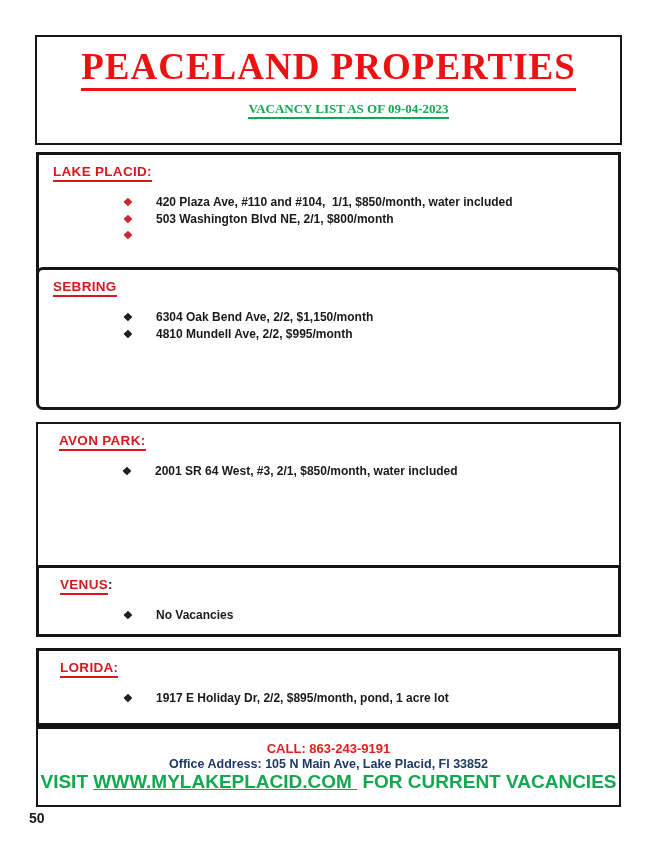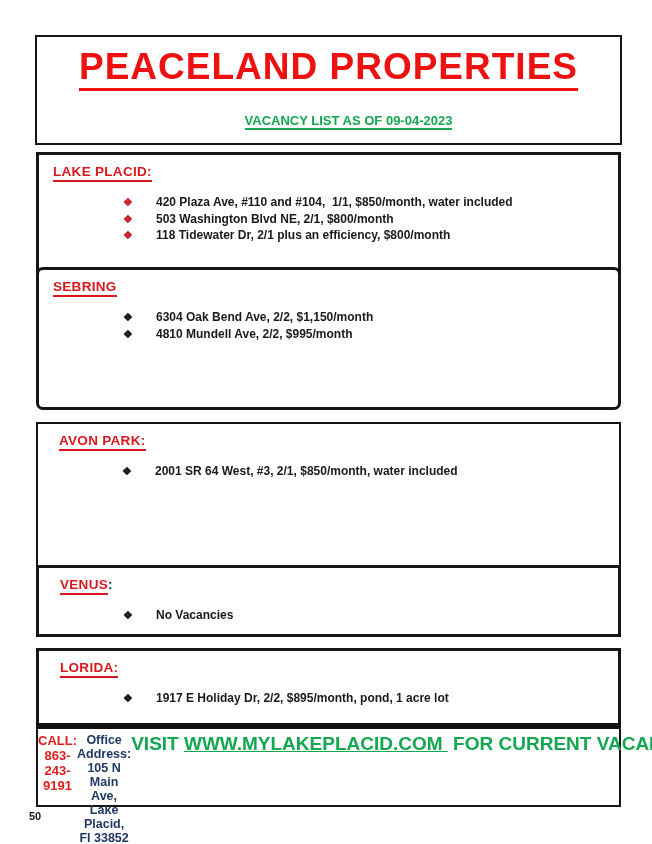--- a/index.html
+++ b/index.html
@@ -18,40 +18,41 @@
     box-sizing:border-box;
     background:#ffffff;
     border:2px solid #161616;
   }
   
   .header-box{
     left:35px;width:587px;
     top:35px;height:110px;
     text-align:center;
     padding-top:11px;
+    font-family:Liberation Serif, serif;
   }
   .h-title{
     display:inline-block;
     font-size:37px;
     letter-spacing:1px;
     color:#ee1111;
     border-bottom:3px solid #ee1111;
     padding-bottom:1px;
     line-height:1.05;
   }
   .h-sub-row{margin-top:7px;}
   .h-sub{
     display:inline-block;
     font-size:20px;
     letter-spacing:0.5px;
     color:#1b75bc;
     border-bottom:2px solid #1b75bc;
     padding-bottom:1px;
   }
-  .h-date-row{margin-top:20px;padding-left:40px;}
+  .h-date-row{margin-top:8px;padding-left:40px;}
   .h-date{
     display:inline-block;
     font-size:13px;
     color:#13a750;
     border-bottom:2px solid #13a750;
     padding-bottom:0px;
   }
   
   .sec-head{
     margin:0;
@@ -90,38 +91,38 @@
   .sec-avon   {top:422px;height:151px;border-width:2px;}
   .sec-venus  {top:565px;height:72px;border-width:3px;}
   .sec-lorida {top:648px;height:88px;border-width:3px;}
   
   .footer-box{
     top:723px;height:84px;
     border:2px solid #161616;
     border-top:6px solid #111111;
     text-align:center;
     display:flex;
-    flex-direction:row;
+    flex-direction:column;
     justify-content:space-evenly;
-    padding:4px 0;
+    padding:12px 0;
   }
   .f-call{color:#e21d1d;font-size:13px;}
   .f-addr{color:#1f3864;font-size:12.5px;}
   .f-visit{color:#13a750;font-size:19px;}
   .f-visit span{white-space:pre;}
   .visit-link{
     color:#13a750;
     text-decoration:underline;
     white-space:pre;
     cursor:pointer;
   }
   .page-num{
     position:absolute;
     left:29px;top:810px;
-    font-size:11px;
+    font-size:14px;
     color:#1a1a1a;
   }
 </style>
 </head>
 <body>
 
 <div class="page">
 
   <header class="box header-box">
     <h1 style="margin:0;line-height:1;"><span class="h-title">PEACELAND PROPERTIES</span></h1>
@@ -134,21 +135,20 @@
         <li>
           <span class="bullet" style="color: rgb(201, 37, 43);">❖</span>
           <span class="item-text">420 Plaza Ave, #110 and #104,  1/1, $850/month, water included</span>
         </li>
         <li>
           <span class="bullet" style="color: rgb(201, 37, 43);">❖</span>
           <span class="item-text">503 Washington Blvd NE, 2/1, $800/month</span>
         </li>
         <li>
           <span class="bullet" style="color: rgb(201, 37, 43);">❖</span>
-          <span class="item-text">118 Tidewater Dr, 2/1 plus an efficiency, $800/month</span>
         </li>
       </ul>
   </section>
 
   <section class="box sec-sebring">
     <h2 class="sec-head"><span class="head-main">SEBRING</span><span class="head-suffix"></span></h2>
     <ul class="listings">
         <li>
           <span class="bullet" style="color: rgb(26, 26, 26);">❖</span>
           <span class="item-text">6304 Oak Bend Ave, 2/2, $1,150/month</span>

